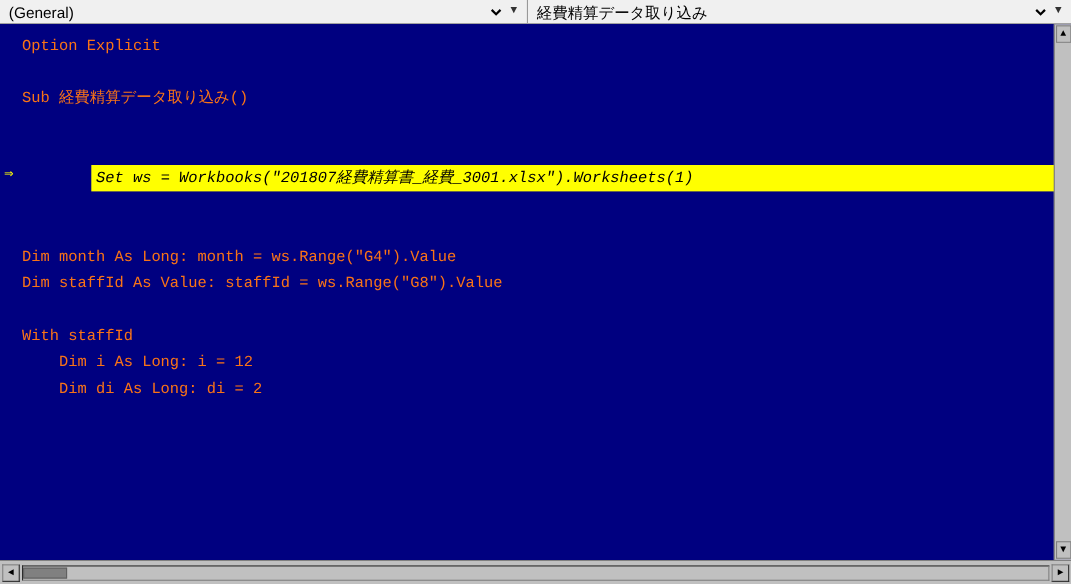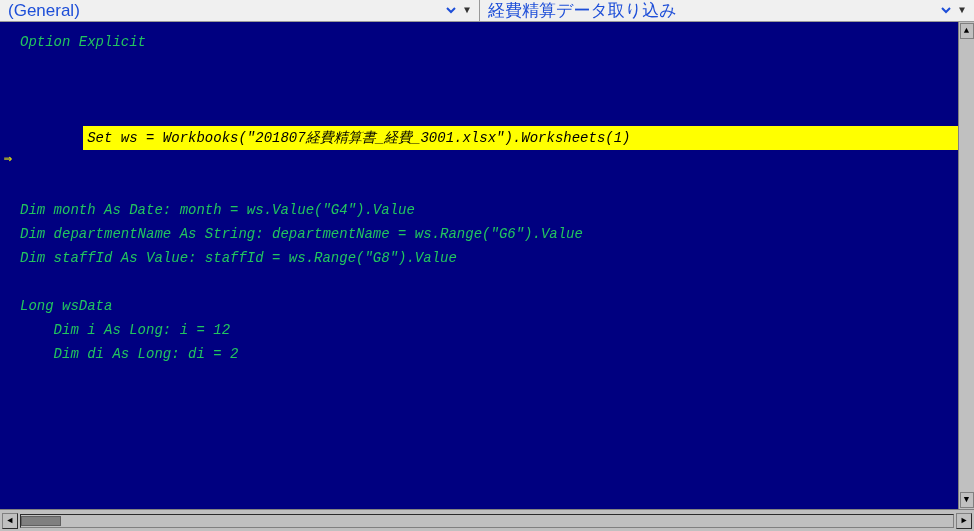--- a/index.html
+++ b/index.html
@@ -36,23 +36,23 @@
       display: flex;
       align-items: center;
       flex: 1;
       padding: 0 4px;
     }
 
     .toolbar-select {
       flex: 1;
       background: #f0f0f0;
       border: none;
-      font-size: 17px;
+      font-size: 14px;
       font-family: Arial, sans-serif;
-      color: #1d4ed8;
+      color: #000000;
       outline: none;
       cursor: pointer;
     }
 
     .toolbar-dropdown-arrow {
       width: 16px;
       height: 16px;
       display: flex;
       align-items: center;
       justify-content: center;
@@ -68,21 +68,21 @@
       position: relative;
     }
 
     .code-line {
       line-height: 24px;
       font-size: 14px;
       font-family: 'Courier New', Courier, monospace;
       white-space: pre;
     }
 
-    .cyan { color: #22c55e; font-style: italic; }
+    .cyan { color: #f97316; }
   </style>
 </head>
 <body>
 
 <div style="width:974px; height:531px; display:flex; flex-direction:column;">
 
   <div class="toolbar">
     <div class="toolbar-left">
       <select class="toolbar-select">
         <option>(General)</option>
@@ -102,40 +102,40 @@
     <div style="width:16px; background:#000080; position:relative; display:flex; align-items:flex-start; justify-content:center; padding-top:128px;">
       <span style="color:#ffff00; font-size:14px;">⇒</span>
     </div>
 
     <div style="flex:1; padding:8px 4px; overflow:hidden; background:#000080;">
 
       <div class="code-line cyan">Option Explicit</div>
 
       <div class="code-line">&nbsp;</div>
 
+      <div class="code-line cyan">Sub 経費精算データ取り込み()</div>
 
       <div class="code-line">&nbsp;</div>
 
 
       <div class="code-line" style="position:relative;font-style:italic;">
         <span style="background:#ffff00; color:#000000; display:inline-block; width:calc(100% + 8px); margin-left:-4px; padding-left:4px; padding-right:4px; font-family:'Courier New',Courier,monospace; font-size:14px; line-height:24px;">Set ws = Workbooks("201807経費精算書_経費_3001.xlsx").Worksheets(1)</span>
       </div>
 
       <div class="code-line">&nbsp;</div>
 
-      <div class="code-line cyan">Dim month As Date: month = ws.Value("G4").Value</div>
+      <div class="code-line cyan">Dim month As Long: month = ws.Range("G4").Value</div>
 
-      <div class="code-line cyan">Dim departmentName As String: departmentName = ws.Range("G6").Value</div>
 
       <div class="code-line cyan">Dim staffId As Value: staffId = ws.Range("G8").Value</div>
 
 
       <div class="code-line">&nbsp;</div>
 
-      <div class="code-line cyan">Long wsData</div>
+      <div class="code-line cyan">With staffId</div>
 
       <div class="code-line cyan">&nbsp;&nbsp;&nbsp;&nbsp;Dim i As Long: i = 12</div>
 
       <div class="code-line cyan">&nbsp;&nbsp;&nbsp;&nbsp;Dim di As Long: di = 2</div>
 
     </div>
 
     <div style="width:16px; background:#c0c0c0; border-left:1px solid #808080; display:flex; flex-direction:column; align-items:center;">
       <div style="width:14px; height:16px; background:#c0c0c0; border:1px solid #808080; display:flex; align-items:center; justify-content:center; font-size:9px; cursor:pointer; margin-top:1px;">▲</div>
       <div style="flex:1; width:14px; background:#c0c0c0;"></div>

